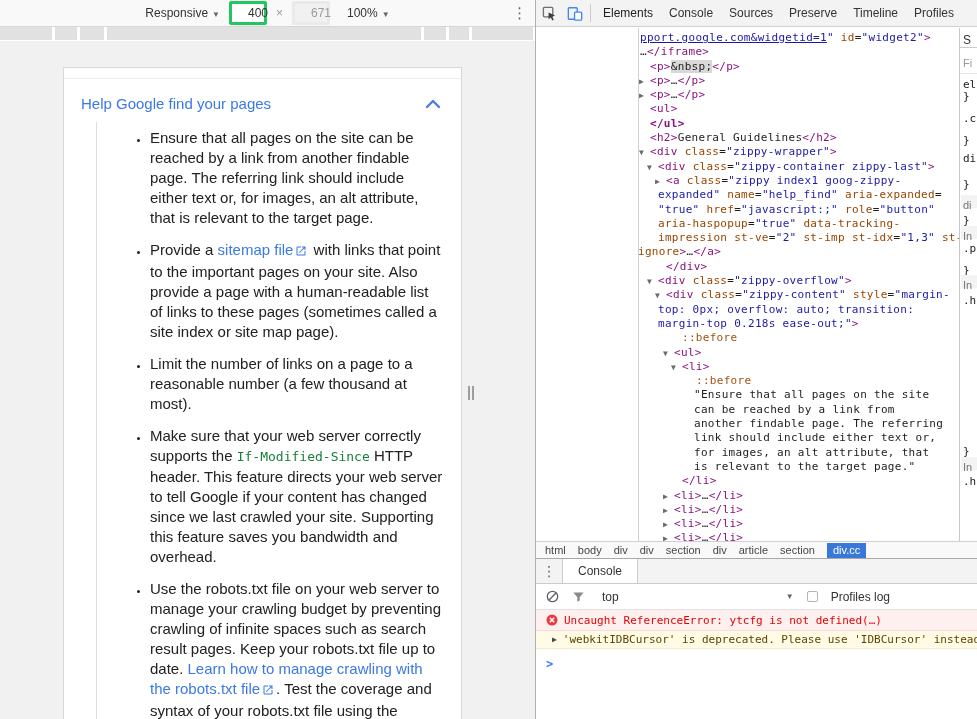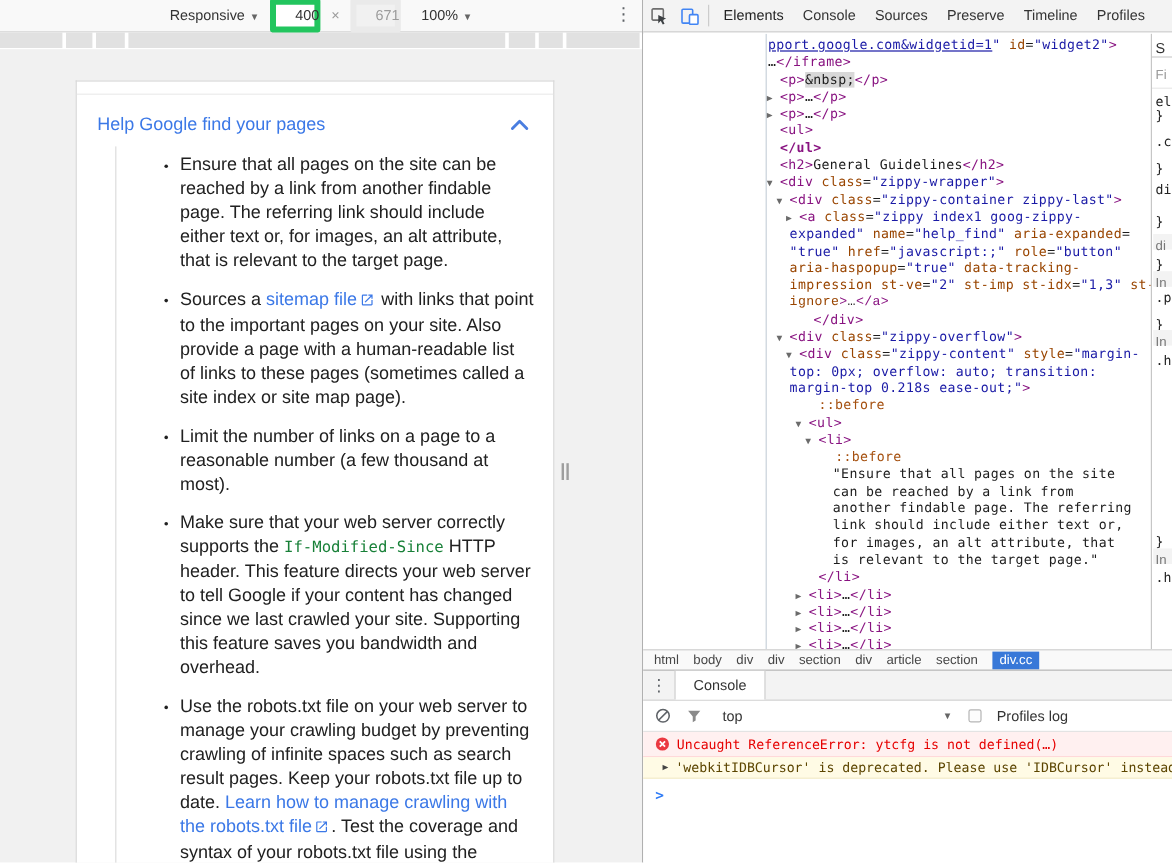--- a/index.html
+++ b/index.html
@@ -11,21 +11,21 @@
   
   #left { position:absolute; left:0; top:0; width:535px; height:719px; }
   .dev-toolbar {
     height:27px; background:#f9f9f9; border-bottom:1px solid #d6d6d6;
     display:flex; align-items:center; justify-content:center; gap:9px;
     position:relative; font-size:12px; color:#333;
   }
   .caret { font-size:8px; color:#666; margin-left:4px; }
   .dim-box {
     width:38px; text-align:center; font-size:12px; padding:2px 16px;
-    border-radius:2px; border:5px solid #22c55e; background:#fff; color:#333;
+    border-radius:2px; border:3px solid #22c55e; background:#fff; color:#333;
   }
   .dim-box.dim-disabled { background:#f1f1f1; border-color:#eaeaea; color:#9b9b9b; }
   .times { color:#9b9b9b; font-size:12px; }
   .kebab { position:absolute; right:8px; top:4px; font-size:15px; color:#5f6368; cursor:pointer; line-height:18px; }
   .mq-band { height:13px; background:#fff; display:flex; gap:3px; }
   .mq-band .seg { background:#e1e1e1; height:13px; }
   #device-area { position:absolute; left:0; top:41px; width:535px; bottom:0; background:#f1f1f1; }
   #card {
     position:absolute; left:63px; top:26px; width:399px; bottom:-2px;
     background:#fff; border:1px solid #d8d8d8; border-bottom:none; overflow:hidden;
@@ -142,21 +142,21 @@
         <div class="card-top-strip"></div>
         <div class="zippy-head">
           <span class="zippy-title">Help Google find your pages</span>
           <svg class="chevron-up" width="16" height="10" viewBox="0 0 16 10">
               <path d="M2 8 L8 2 L14 8" fill="none" stroke="#4a7ee0" stroke-width="2.4" stroke-linecap="round" stroke-linejoin="round"></path>
             </svg>
         </div>
         <div class="zippy-body">
           <ul id="bullet-list">
               <li><span>Ensure that all pages on the site can be reached by a link from another findable page. The referring link should include either text or, for images, an alt attribute, that is relevant to the target page.</span></li>
-              <li><span>Sources a </span><span class="blue-link">sitemap file</span><span class="ext-icon"><svg width="12" height="12" viewBox="0 0 24 24" fill="#3b78e7">
+              <li><span>Provide a </span><span class="blue-link">sitemap file</span><span class="ext-icon"><svg width="12" height="12" viewBox="0 0 24 24" fill="#3b78e7">
                     <path d="M19 19H5V5h7V3H5a2 2 0 0 0-2 2v14a2 2 0 0 0 2 2h14c1.1 0 2-.9 2-2v-7h-2v7zM14 3v2h3.59l-9.83 9.83 1.41 1.41L19 6.41V10h2V3h-7z"></path>
                   </svg></span><span> with links that point to the important pages on your site. Also provide a page with a human-readable list of links to these pages (sometimes called a site index or site map page).</span></li>
               <li><span>Limit the number of links on a page to a reasonable number (a few thousand at most).</span></li>
               <li><span>Make sure that your web server correctly supports the </span><span class="code-green">If-Modified-Since</span><span> HTTP header. This feature directs your web server to tell Google if your content has changed since we last crawled your site. Supporting this feature saves you bandwidth and overhead.</span></li>
               <li><span>Use the robots.txt file on your web server to manage your crawling budget by preventing crawling of infinite spaces such as search result pages. Keep your robots.txt file up to date. </span><span class="blue-link">Learn how to manage crawling with the robots.txt file</span><span class="ext-icon"><svg width="12" height="12" viewBox="0 0 24 24" fill="#3b78e7">
                     <path d="M19 19H5V5h7V3H5a2 2 0 0 0-2 2v14a2 2 0 0 0 2 2h14c1.1 0 2-.9 2-2v-7h-2v7zM14 3v2h3.59l-9.83 9.83 1.41 1.41L19 6.41V10h2V3h-7z"></path>
                   </svg></span><span>. Test the coverage and syntax of your robots.txt file using the </span></li>
             </ul>
 
         </div>
@@ -205,22 +205,22 @@
             <div class="code-line" style="padding-left: 12px;"><span class="cl-tag">&lt;ul&gt;</span></div>
             <div class="code-line" style="padding-left: 12px; font-weight: bold;"><span class="cl-tag">&lt;/ul&gt;</span></div>
             <div class="code-line" style="padding-left: 12px;"><span class="cl-tag">&lt;h2&gt;</span><span class="cl-plain">General Guidelines</span><span class="cl-tag">&lt;/h2&gt;</span></div>
             <div class="code-line" style="padding-left: 12px;"><span class="tree-arrow" style="left: 1px;">▼</span><span class="cl-tag">&lt;div</span><span class="cl-attr"> class</span><span class="cl-plain">=</span><span class="cl-val">"zippy-wrapper"</span><span class="cl-tag">&gt;</span></div>
             <div class="code-line" style="padding-left: 20px;"><span class="tree-arrow" style="left: 9px;">▼</span><span class="cl-tag">&lt;div</span><span class="cl-attr"> class</span><span class="cl-plain">=</span><span class="cl-val">"zippy-container zippy-last"</span><span class="cl-tag">&gt;</span></div>
             <div class="code-line" style="padding-left: 28px;"><span class="tree-arrow" style="left: 17px;">▶</span><span class="cl-tag">&lt;a</span><span class="cl-attr"> class</span><span class="cl-plain">=</span><span class="cl-val">"zippy index1 goog-zippy-</span></div>
             <div class="code-line" style="padding-left: 20px;"><span class="cl-val">expanded"</span><span class="cl-attr"> name</span><span class="cl-plain">=</span><span class="cl-val">"help_find"</span><span class="cl-attr"> aria-expanded</span><span class="cl-plain">=</span></div>
             <div class="code-line" style="padding-left: 20px;"><span class="cl-val">"true"</span><span class="cl-attr"> href</span><span class="cl-plain">=</span><span class="cl-val">"javascript:;"</span><span class="cl-attr"> role</span><span class="cl-plain">=</span><span class="cl-val">"button"</span></div>
             <div class="code-line" style="padding-left: 20px;"><span class="cl-attr">aria-haspopup</span><span class="cl-plain">=</span><span class="cl-val">"true"</span><span class="cl-attr"> data-tracking-</span></div>
             <div class="code-line" style="padding-left: 20px;"><span class="cl-attr">impression</span><span class="cl-attr"> st-ve</span><span class="cl-plain">=</span><span class="cl-val">"2"</span><span class="cl-attr"> st-imp</span><span class="cl-attr"> st-idx</span><span class="cl-plain">=</span><span class="cl-val">"1,3"</span><span class="cl-attr"> st-</span></div>
-            <div class="code-line" style="padding-left: 20px; font-family: Liberation Mono, monospace;"><span class="cl-attr">ignore</span><span class="cl-tag">&gt;</span><span class="cl-plain">…</span><span class="cl-tag">&lt;/a&gt;</span></div>
-            <div class="code-line" style="padding-left: 40px;"><span class="cl-tag">&lt;/div&gt;</span></div>
+            <div class="code-line" style=""><span class="cl-attr">ignore</span><span class="cl-tag">&gt;</span><span class="cl-plain">…</span><span class="cl-tag">&lt;/a&gt;</span></div>
+            <div class="code-line" style="padding-left: 28px;"><span class="cl-tag">&lt;/div&gt;</span></div>
             <div class="code-line" style="padding-left: 20px;"><span class="tree-arrow" style="left: 9px;">▼</span><span class="cl-tag">&lt;div</span><span class="cl-attr"> class</span><span class="cl-plain">=</span><span class="cl-val">"zippy-overflow"</span><span class="cl-tag">&gt;</span></div>
             <div class="code-line" style="padding-left: 28px;"><span class="tree-arrow" style="left: 17px;">▼</span><span class="cl-tag">&lt;div</span><span class="cl-attr"> class</span><span class="cl-plain">=</span><span class="cl-val">"zippy-content"</span><span class="cl-attr"> style</span><span class="cl-plain">=</span><span class="cl-val">"margin-</span></div>
             <div class="code-line" style="padding-left: 20px;"><span class="cl-val">top: 0px; overflow: auto; transition:</span></div>
             <div class="code-line" style="padding-left: 20px;"><span class="cl-val">margin-top 0.218s ease-out;"</span><span class="cl-tag">&gt;</span></div>
             <div class="code-line" style="padding-left: 44px;"><span class="cl-pseudo">::before</span></div>
             <div class="code-line" style="padding-left: 36px;"><span class="tree-arrow" style="left: 25px;">▼</span><span class="cl-tag">&lt;ul&gt;</span></div>
             <div class="code-line" style="padding-left: 44px;"><span class="tree-arrow" style="left: 33px;">▼</span><span class="cl-tag">&lt;li&gt;</span></div>
             <div class="code-line" style="padding-left: 58px;"><span class="cl-pseudo">::before</span></div>
             <div class="code-line" style="padding-left: 56px;"><span class="cl-plain">"Ensure that all pages on the site</span></div>
             <div class="code-line" style="padding-left: 56px;"><span class="cl-plain">can be reached by a link from</span></div>

